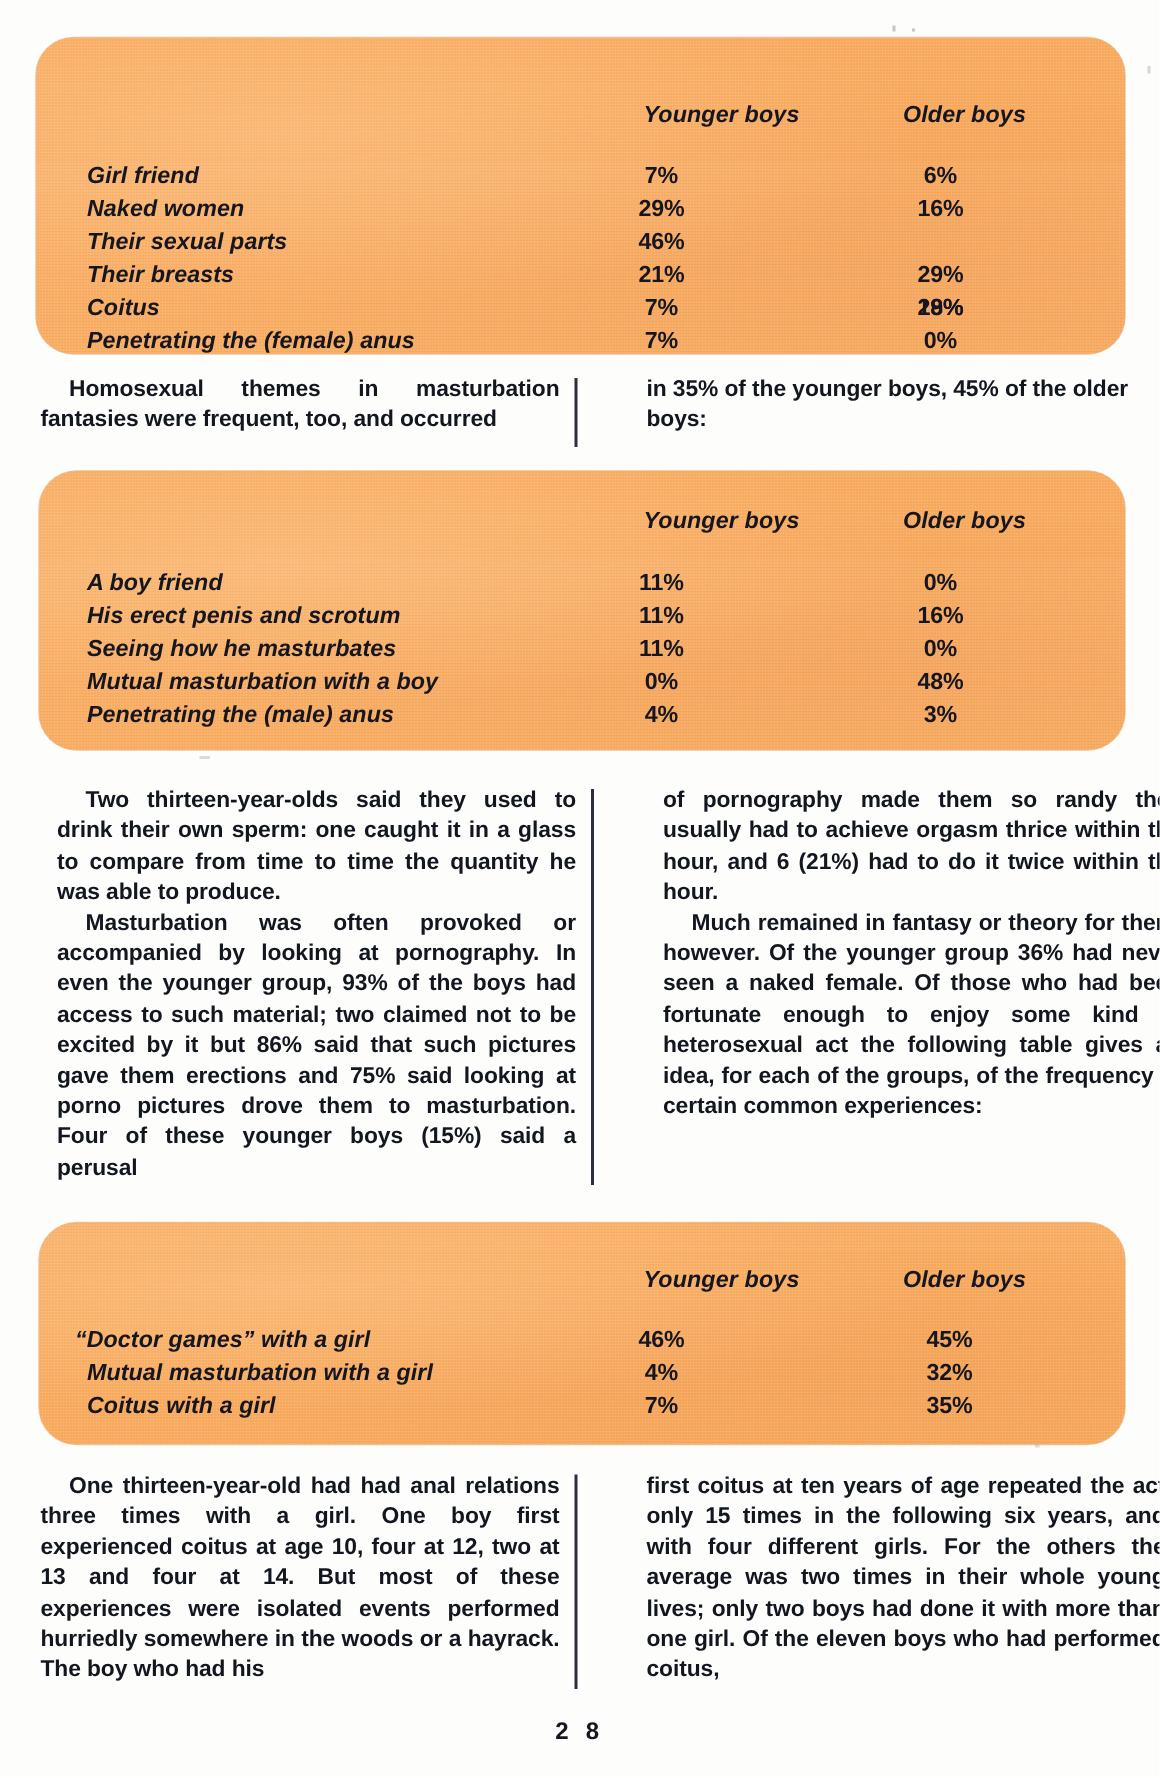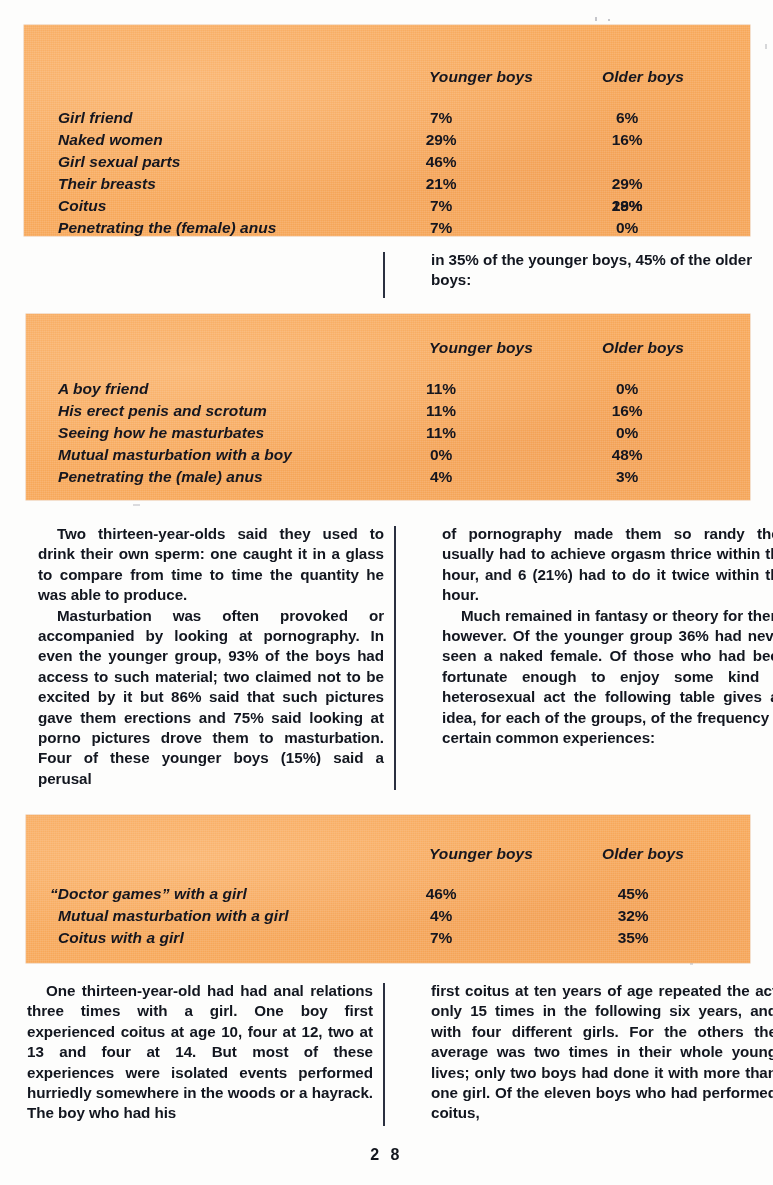--- a/index.html
+++ b/index.html
@@ -27,20 +27,21 @@
   
   .table-panel {
     position: absolute;
     background-color: #f7a85a;
     background-image:
       repeating-linear-gradient(0deg, rgba(255,255,255,0.085) 0 1px, rgba(0,0,0,0.0) 1px 2px),
       repeating-linear-gradient(90deg, rgba(255,255,255,0.07) 0 1px, rgba(0,0,0,0.0) 1px 2px),
       radial-gradient(ellipse at 22% 30%, rgba(255,200,145,0.45) 0%, rgba(247,168,90,0) 55%),
       radial-gradient(ellipse at 78% 70%, rgba(236,150,78,0.40) 0%, rgba(247,168,90,0) 60%);
     box-shadow: 0 0 0 0.5px rgba(222,150,84,0.55);
+    border-radius: 25px;
   }
 
   .tbl-head {
     position: absolute;
     font-style: italic;
     font-weight: bold;
     font-size: 15.5px;
     letter-spacing: 0.1px;
     white-space: nowrap;
     color: #15161f;
@@ -133,38 +134,41 @@
     <div class="tbl-head" style="left:541px; top:43px; width:156px; text-align:center;">Older boys</div>
 
     <div class="tbl-rowlabel" style="left:34px; top:84px;">Girl friend</div>
     <div class="tbl-val" style="left:379px; top:84px; width:76px;">7%</div>
     <div class="tbl-val" style="left:565px; top:84px; width:76px;">6%</div>
 
     <div class="tbl-rowlabel" style="left:34px; top:106px;">Naked women</div>
     <div class="tbl-val" style="left:379px; top:106px; width:76px;">29%</div>
     <div class="tbl-val" style="left:565px; top:106px; width:76px;">16%</div>
 
-    <div class="tbl-rowlabel" style="left:34px; top:128px;">Girl sexual parts</div>
+    <div class="tbl-rowlabel" style="left:34px; top:128px;">Their sexual parts</div>
     <div class="tbl-val" style="left:379px; top:128px; width:76px;">46%</div>
     <div class="tbl-val" style="left:565px; top:128px; width:76px;margin-top:44px;">19%</div>
 
     <div class="tbl-rowlabel" style="left:34px; top:150px;">Their breasts</div>
     <div class="tbl-val" style="left:379px; top:150px; width:76px;">21%</div>
     <div class="tbl-val" style="left:565px; top:150px; width:76px;">29%</div>
 
     <div class="tbl-rowlabel" style="left:34px; top:172px;">Coitus</div>
     <div class="tbl-val" style="left:379px; top:172px; width:76px;">7%</div>
     <div class="tbl-val" style="left:565px; top:172px; width:76px;">28%</div>
 
     <div class="tbl-rowlabel" style="left:34px; top:194px;text-align:center;">Penetrating the (female) anus</div>
     <div class="tbl-val" style="left:379px; top:194px; width:76px;">7%</div>
     <div class="tbl-val" style="left:565px; top:194px; width:76px;">0%</div>
   </div>
 
   <div class="textblock" style="left:27px; top:250px; width:722px; height:50px;">
+    <div class="col col-left">
+      <p class="indent">Homosexual themes in masturbation fantasies were frequent, too, and occurred</p>
+    </div>
     <div class="divider" style="left:356px; top:2px; height:46px;"></div>
     <div class="col col-right">
       <p class="noj">in 35% of the younger boys, 45% of the older boys:</p>
     </div>
   </div>
 
   <div class="table-panel" style="left:26px; top:314px; width:724px; height:186px;">
 
     <div class="tbl-head" style="left:377px; top:25px; width:156px; text-align:center;">Younger boys</div>
     <div class="tbl-head" style="left:539px; top:25px; width:156px; text-align:center;">Older boys</div>

